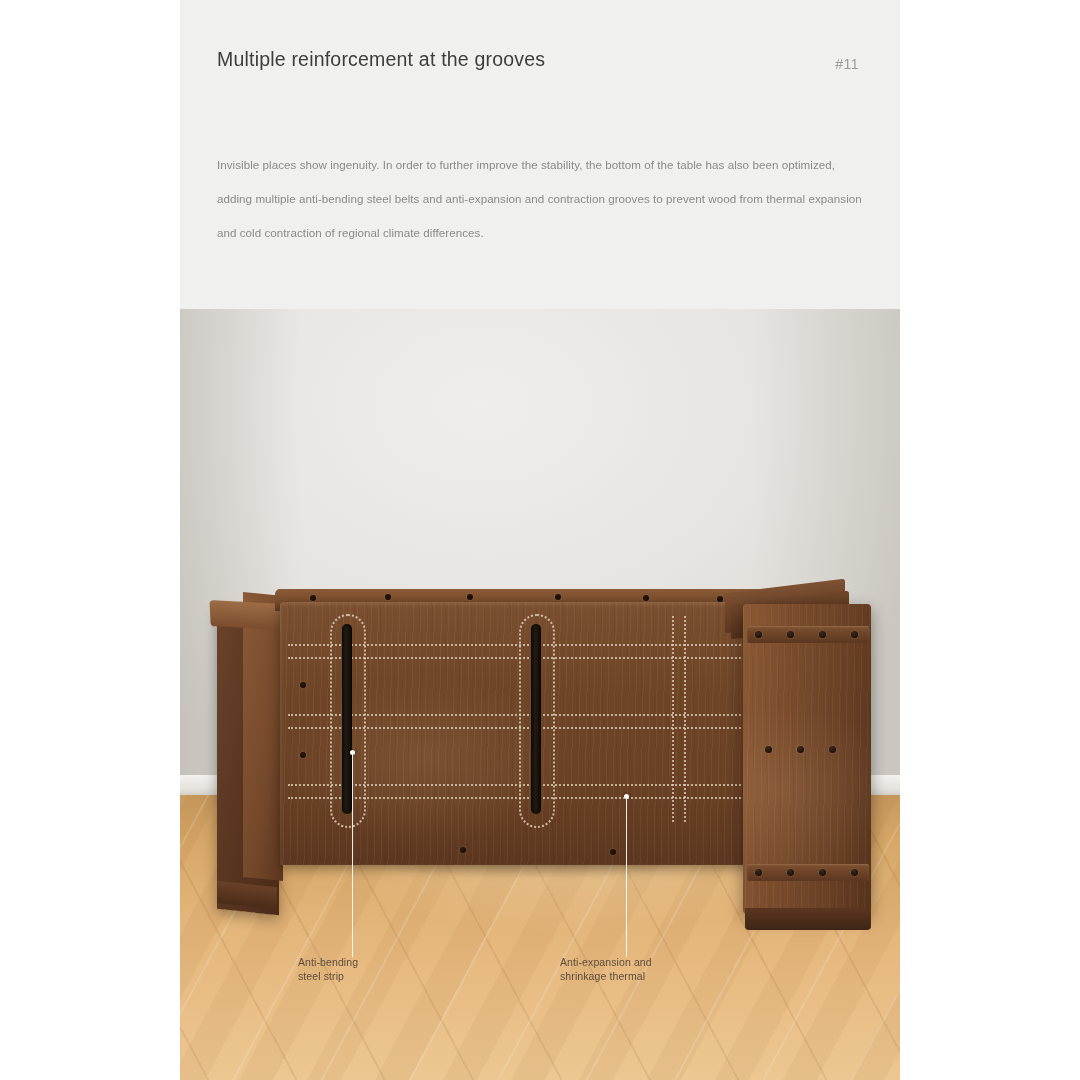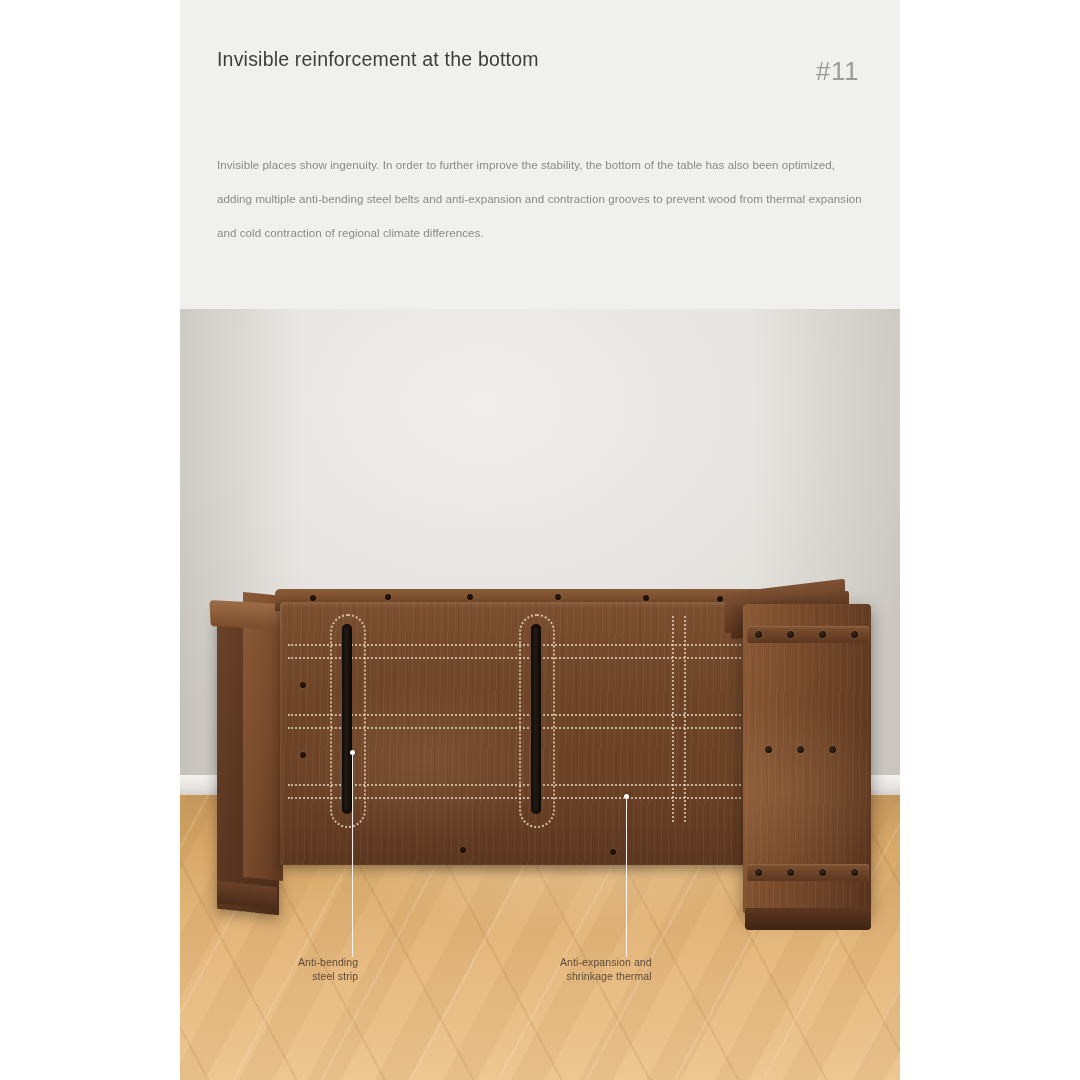--- a/index.html
+++ b/index.html
@@ -36,21 +36,21 @@
     font-size: 19.5px;
     line-height: 1.17;
     color: #3d3d3d;
     font-weight: 400;
     letter-spacing: 0.2px;
   }
   .section-num {
     position: absolute;
     right: 41px;
     top: 56px;
-    font-size: 26px;
+    font-size: 14px;
     color: #9b9b9b;
     font-weight: 400;
     letter-spacing: 0.5px;
   }
   .body-copy {
     position: absolute;
     left: 37px;
     top: 148px;
     width: 648px;
     font-size: 11.6px;
@@ -60,21 +60,20 @@
   }
 
   
   .photo {
     position: absolute;
     left: 180px;
     top: 309px;
     width: 720px;
     height: 771px;
     overflow: hidden;
-    text-align: right;
   }
   
   .wall {
     position: absolute;
     left: 0; top: 0;
     width: 720px; height: 478px;
     background:
       radial-gradient(ellipse 520px 380px at 42% 20%, #efeeeb 0%, #e7e5e1 55%, #dcd9d3 100%);
   }
   .wall-shadow-l {
@@ -291,21 +290,21 @@
     letter-spacing: 0.1px;
     white-space: pre-line;
   }
 </style>
 </head>
 <body>
 
 <div class="page">
 
   <div class="panel">
-    <div class="headline">Invisible reinforcement at the bottom</div>
+    <div class="headline">Multiple reinforcement at the grooves</div>
     <div class="section-num">#11</div>
     <div class="body-copy">Invisible places show ingenuity. In order to further improve the stability, the bottom of the table has also been optimized, adding multiple anti-bending steel belts and anti-expansion and contraction grooves to prevent wood from thermal expansion and cold contraction of regional climate differences.</div>
   </div>
 
   <div class="photo">
     <div class="wall"></div>
     <div class="wall-shadow-l"></div>
     <div class="wall-shadow-r"></div>
     <div class="baseboard"></div>
     <div class="floor">

